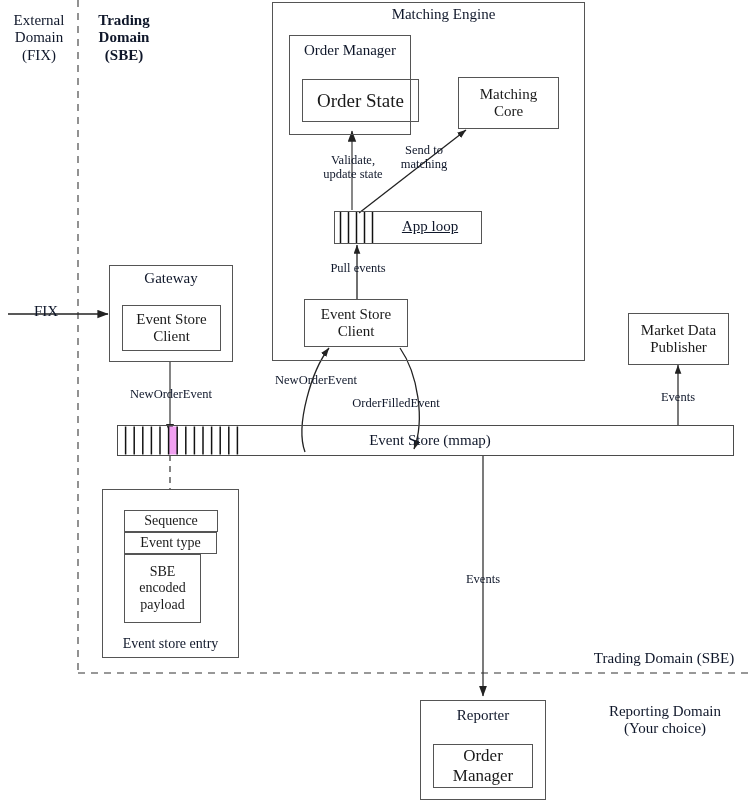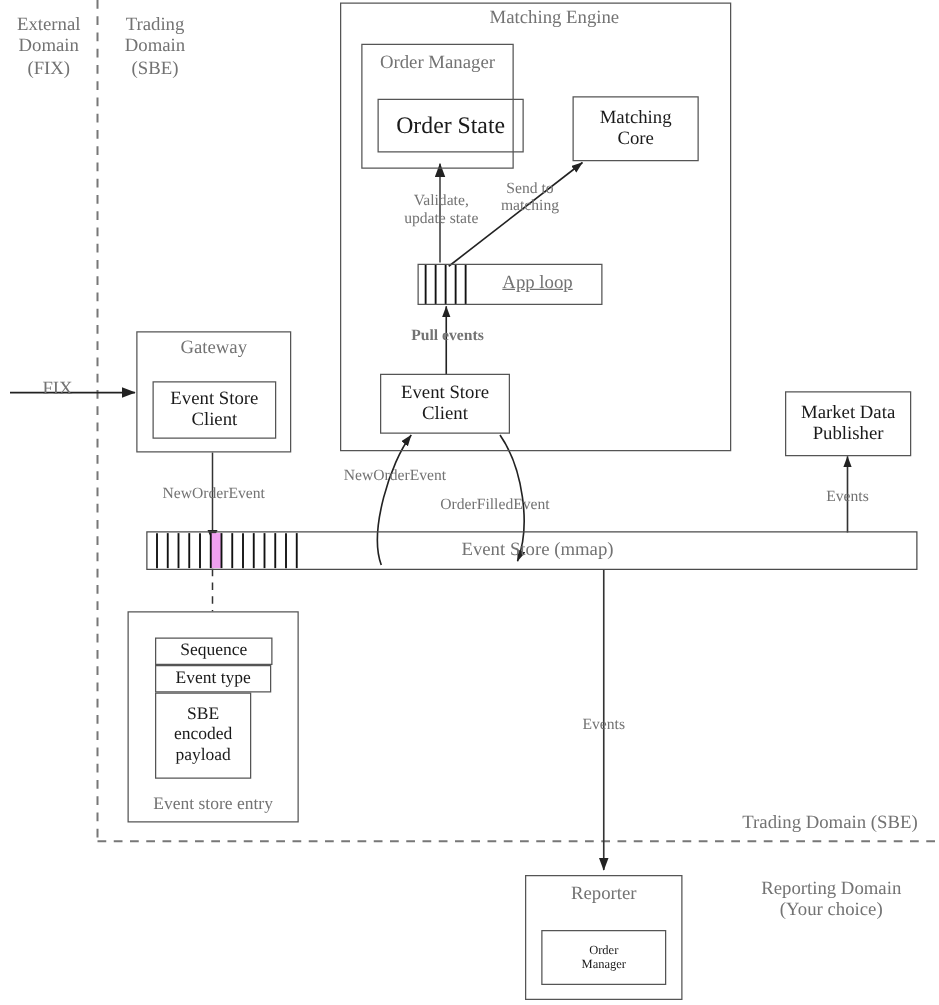--- a/index.html
+++ b/index.html
@@ -20,21 +20,21 @@
   .box {
     position: absolute;
     box-sizing: border-box;
     border: 1.5px solid #555;
     background: transparent;
   }
   .lbl {
     position: absolute;
     text-align: center;
     line-height: 1.15;
-    color: #737373;
+    color: #0f172a;
     white-space: pre-line;
     font-size: 15px;
   }
   .lbl-sm { font-size: 12.5px; }
   svg.overlay {
     position: absolute;
     left: 0; top: 0;
     width: 751px;
     height: 804px;
     pointer-events: none;
@@ -115,21 +115,21 @@
       <line x1="356.5" y1="211.5" x2="356.5" y2="243.5"></line>
       <line x1="364.5" y1="211.5" x2="364.5" y2="243.5"></line>
       <line x1="372.5" y1="211.5" x2="372.5" y2="243.5"></line>
     </g>
   </svg>
 
   <div class="lbl" style="left:4px; top:12px; width:70px;">External
 Domain
 (FIX)</div>
 
-  <div class="lbl" style="left:84px; top:12px; width:80px;">Trading
+  <div class="lbl" style="left:84px; top:12px; width:80px;font-weight:bold;">Trading
 Domain
 (SBE)</div>
 
   <div class="lbl" style="left:581px; top:650px; width:166px;">Trading Domain (SBE)</div>
 
   <div class="lbl" style="left:583px; top:679px; width:164px;margin-top:24px;">Reporting Domain
 (Your choice)</div>
 
   <div class="box" style="left:272px; top:2px; width:313px; height:359px;"></div>
   <div class="lbl" style="left:272px; top:6px; width:343px;">Matching Engine</div>
@@ -144,21 +144,21 @@
 
   <div class="lbl lbl-sm" style="left:306px; top:153px; width:94px;">Validate,
 update state</div>
 
   <div class="lbl lbl-sm" style="left:384px; top:143px; width:80px;">Send to
 matching</div>
 
   <div class="box" style="left:334px; top:211px; width:148px; height:33px;"></div>
   <div class="lbl" style="left:380px; top:218px; width:100px;text-decoration:underline;">App loop</div>
 
-  <div class="lbl lbl-sm" style="left:313px; top:261px; width:90px;font-weight:bold;">Pull events</div>
+  <div class="lbl lbl-sm" style="left:313px; top:261px; width:90px;">Pull events</div>
 
   <div class="box centered" style="left:304px; top:299px; width:104px; height:48px; font-size:15px; white-space:pre-line;">Event Store
 Client</div>
 
   <div class="box" style="left:109px; top:265px; width:124px; height:97px;"></div>
   <div class="lbl" style="left:109px; top:270px; width:124px;">Gateway</div>
   <div class="box centered" style="left:122px; top:305px; width:99px; height:46px; font-size:15px; white-space:pre-line;">Event Store
 Client</div>
 
   <div class="lbl" style="left:24px; top:303px; width:44px;">FIX</div>
@@ -181,16 +181,16 @@
   <div class="lbl" style="left:102px; top:636px; width:137px; font-size:14px;text-align:center;">Event store entry</div>
 
   <div class="box centered" style="left:628px; top:313px; width:101px; height:52px; font-size:15px; white-space:pre-line;">Market Data
 Publisher</div>
   <div class="lbl lbl-sm" style="left:648px; top:390px; width:60px;">Events</div>
 
   <div class="lbl lbl-sm" style="left:453px; top:572px; width:60px;">Events</div>
 
   <div class="box" style="left:420px; top:700px; width:126px; height:100px;"></div>
   <div class="lbl" style="left:420px; top:707px; width:126px;">Reporter</div>
-  <div class="box centered" style="left:433px; top:744px; width:100px; height:44px; font-size:10px; white-space:pre-line;">Order
+  <div class="box centered" style="left:433px; top:744px; width:100px; height:44px; font-size:17px; white-space:pre-line;">Order
 Manager</div>
 
 </div>
 
 </body></html>

